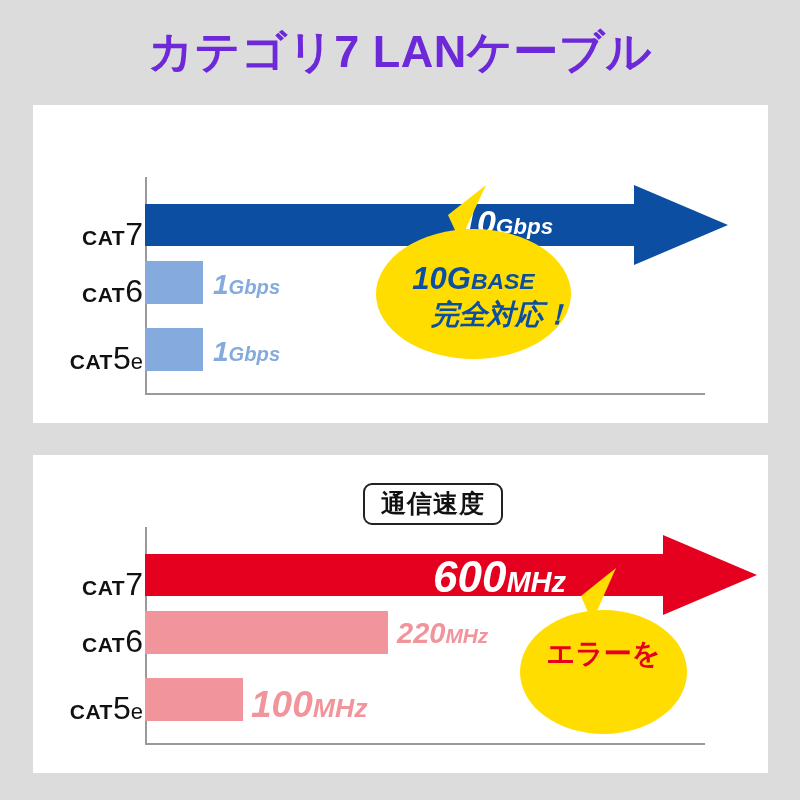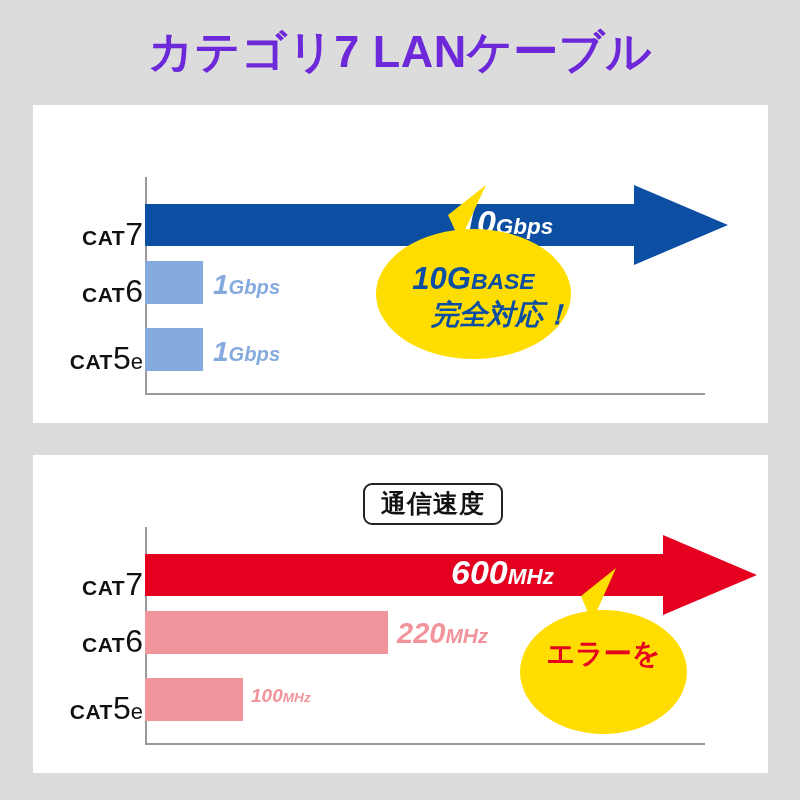--- a/index.html
+++ b/index.html
@@ -167,37 +167,37 @@
       <div class="axis-h"></div>
 
       <div class="cat-label" style="top:113px;right:auto;left:24px;width:86px;">
         <span class="cat">CAT</span><span class="num">7</span><span class="suf"></span>
       </div>
       <div class="arrow-wrap" style="left:112px;top:80px;">
         <svg width="612" height="80" viewBox="0 0 612 80" xmlns="http://www.w3.org/2000/svg">
           <path d="M0,19 L518,19 L518,0 L612,40 L518,80 L518,61 L0,61 Z" fill="#e60020"></path>
         </svg>
       </div>
-      <div class="arrow-label" style="left:400px;top:100px;font-size:34px;margin-left:18px;">
+      <div class="arrow-label" style="left:400px;top:100px;font-size:44px;">
         <span>600</span><span class="unit">MHz</span>
       </div>
 
       <div class="cat-label" style="top:170px;right:auto;left:24px;width:86px;">
         <span class="cat">CAT</span><span class="num">6</span><span class="suf"></span>
       </div>
       <div class="bar" style="left:112px;top:156px;width:243px;height:43px;background:#f2949c;"></div>
       <div class="bar-val" style="left:364px;top:164px;font-size:29px;color:#f2949c;">
         <span>220</span><span class="unit">MHz</span>
       </div>
 
       <div class="cat-label" style="top:237px;right:auto;left:14px;width:96px;">
         <span class="cat">CAT</span><span class="num">5</span><span class="suf">e</span>
       </div>
       <div class="bar" style="left:112px;top:223px;width:98px;height:43px;background:#f2949c;"></div>
-      <div class="bar-val" style="left:218px;top:231px;font-size:19px;color:#f2949c;">
+      <div class="bar-val" style="left:218px;top:231px;font-size:37px;color:#f2949c;">
         <span>100</span><span class="unit">MHz</span>
       </div>
 
       <div class="bubble" style="left:487px;top:155px;width:167px;height:124px;">
         <svg style="position:absolute;left:56px;top:-42px;" width="48" height="56" viewBox="0 0 48 56" xmlns="http://www.w3.org/2000/svg">
           <path d="M40,0 L16,54 L5,28 Z" fill="#ffdd00"></path>
         </svg>
         <div class="ell" style="width:167px;height:124px;"></div>
         <div class="btxt" style="top:28px;font-size:28px;color:#e60020;">エラーを</div>
       </div>

